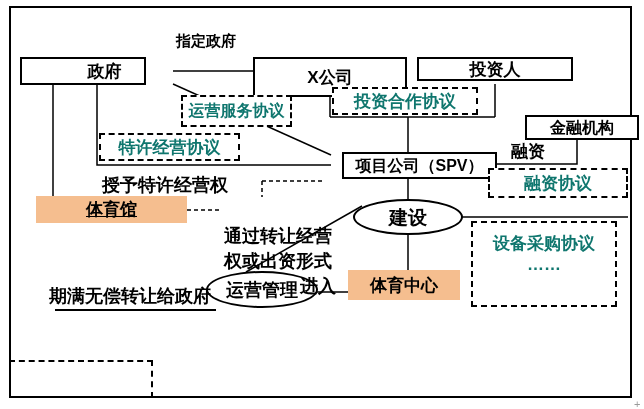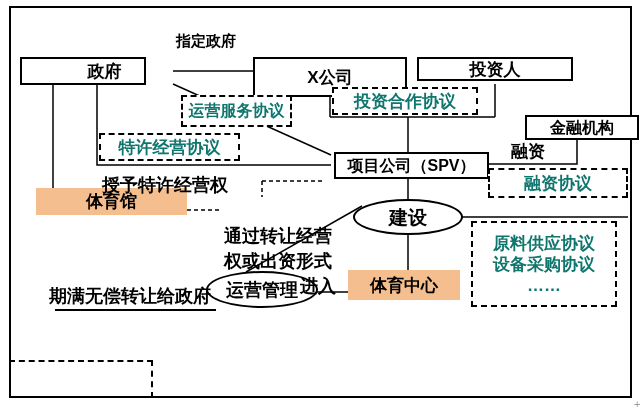--- a/index.html
+++ b/index.html
@@ -83,25 +83,25 @@
   </div>
 
   <div class="node" style="left:417px; top:57px; width:156px; height:24px;">
     <span>投资人</span>
   </div>
 
   <div class="node" style="left:525px; top:115px; width:114px; height:25px; font-size:16px;">
     <span>金融机构</span>
   </div>
 
-  <div class="node" style="left:334px; top:152px; width:155px; height:27px; font-size:16px;">
+  <div class="node" style="left:342px; top:152px; width:155px; height:27px; font-size:16px;">
     <span>项目公司（SPV）</span>
   </div>
 
-  <div class="node orange" style="left:36px; top:188px; width:151px; height:27px;">
+  <div class="node orange" style="left:36px; top:196px; width:151px; height:27px;text-decoration:underline;">
     <span>体育馆</span>
   </div>
 
   <div class="node orange" style="left:348px; top:270px; width:112px; height:30px;">
     <span>体育中心</span>
   </div>
 
   <div class="node ellipse" style="left:353px; top:199px; width:110px; height:36px; font-size:19px;">
     <span>建设</span>
   </div>
@@ -120,21 +120,20 @@
 
   <div class="node dashed" style="left:332px; top:87px; width:146px; height:28px;">
     <span>投资合作协议</span>
   </div>
 
   <div class="node dashed" style="left:488px; top:168px; width:140px; height:30px;">
     <span>融资协议</span>
   </div>
 
   <div class="node dashed multi" style="left:471px; top:221px; width:146px; height:86px;">
-    <div>原料供应协议</div>
     <div>设备采购协议</div>
     <div>……</div>
   </div>
 
   <div class="label" style="left:176px; top:31px; font-size:15px; line-height:20px;text-align:right;">
     <div>指定政府</div>
   </div>
 
   <div class="label" style="left:102px; top:176px;">授予特许经营权</div>
 

